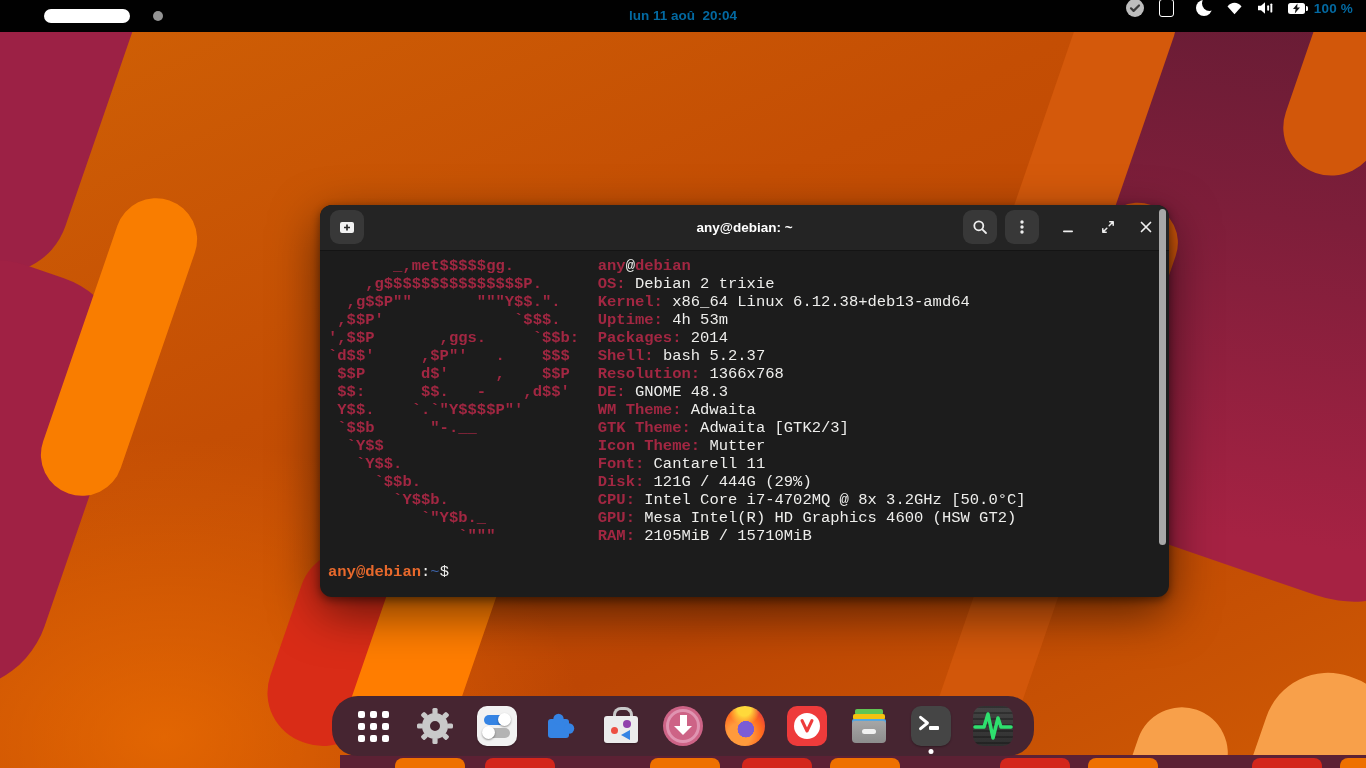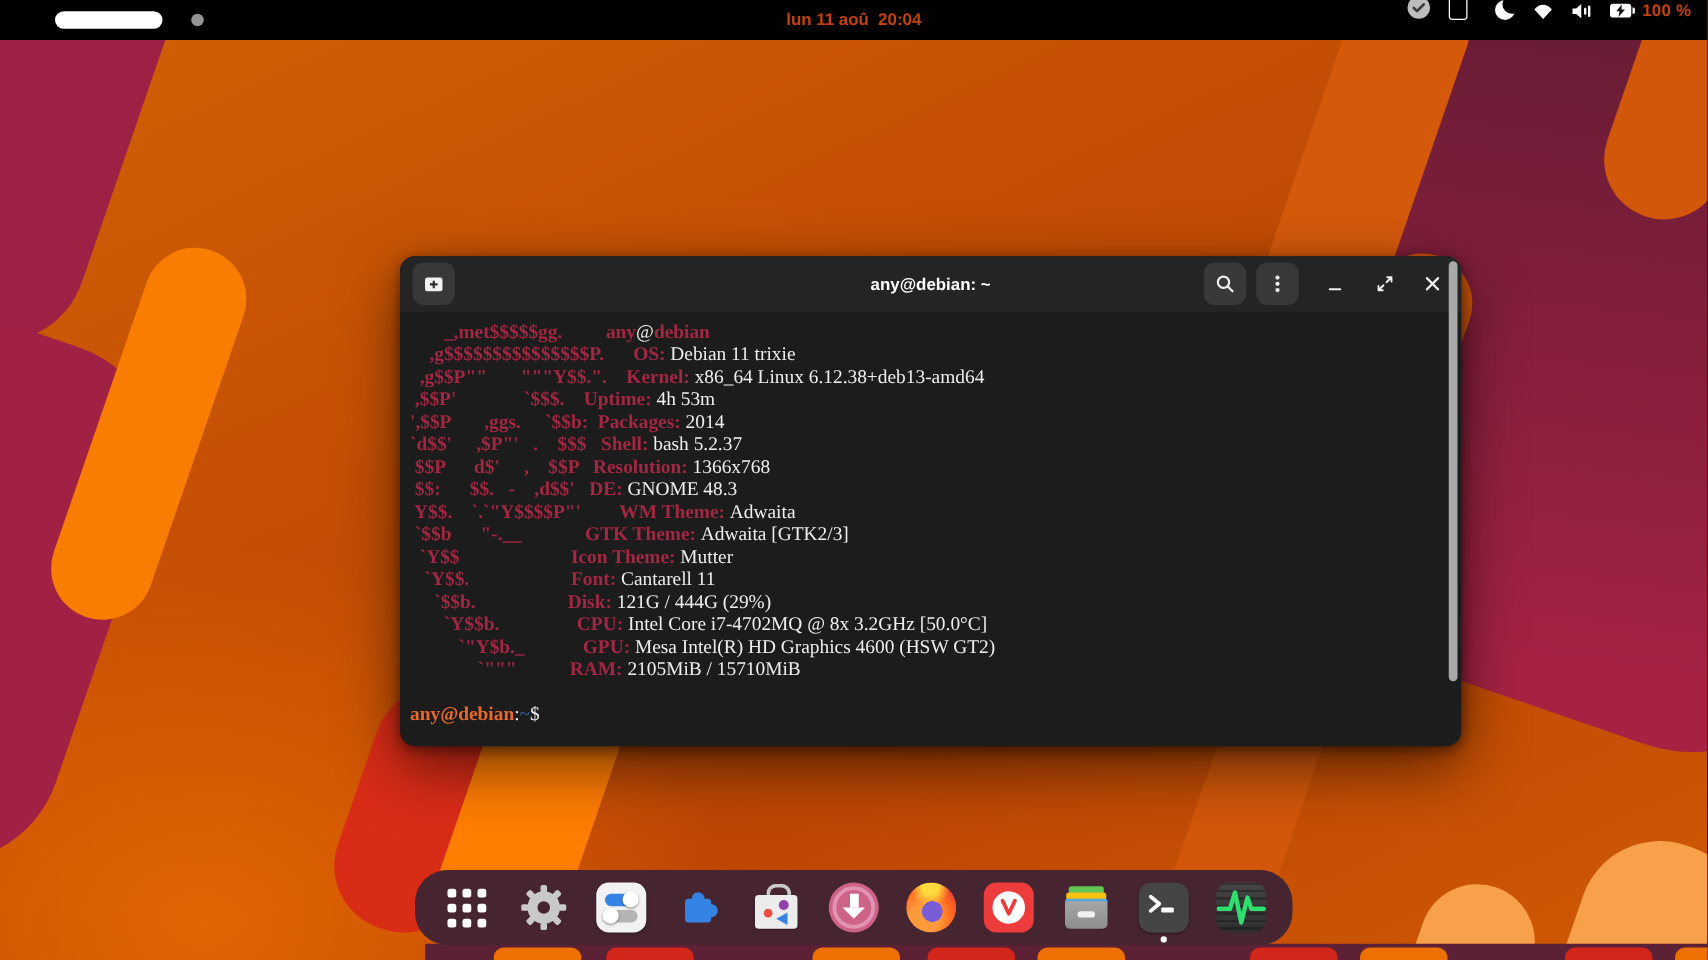--- a/index.html
+++ b/index.html
@@ -22,26 +22,26 @@
   .s-c{left:1005px;top:-40px;width:96px;height:560px;border-radius:48px;background:#d4590b}
   .s-d{left:1010px;top:188px;width:80px;height:620px;border-radius:40px;background:#d2570a}
   .s-e{left:1310px;top:-80px;width:96px;height:260px;border-radius:48px;background:#d2570a}
   .s-f{left:590px;top:700px;width:100px;height:150px;border-radius:50px;background:#fb8d00}
   .s-g{left:1128px;top:706px;width:92px;height:140px;border-radius:46px;background:#f8a04a}
   .s-h{left:1253px;top:672px;width:135px;height:190px;border-radius:65px;background:#f8a04a}
   .bstrip{position:absolute;left:340px;right:0;bottom:0;height:13px;background:#5c2134;z-index:1}
   .bseg{position:absolute;top:3px;height:10px;width:70px;border-radius:8px 8px 0 0}
 
   
-  .topbar{position:absolute;top:0;left:0;right:0;height:32px;background:#010101;z-index:50;color:#c2410c}
+  .topbar{position:absolute;top:0;left:0;right:0;height:32px;background:#010101;z-index:50;color:#0369a1}
   .ws-pill{position:absolute;left:44px;top:9px;width:86px;height:14px;border-radius:7px;background:#fff}
   .ws-dot{position:absolute;left:153px;top:11px;width:10px;height:10px;border-radius:50%;background:#949494}
   .clock{position:absolute;left:50%;transform:translateX(-50%);line-height:32px;
          font-weight:bold;font-size:13.5px;white-space:pre}
-  .status{position:absolute;right:13px;top:0;height:16px;display:flex;align-items:flex-end;gap:14px}
+  .status{position:absolute;right:13px;top:0;height:16px;display:flex;align-items:center;gap:14px}
   .tray-check{width:20px;height:20px}
   .clip{width:13px;height:16px;border:1.7px solid #fff;border-radius:3px;position:relative;margin-right:2px}
   .clip::before{content:"";position:absolute;left:50%;transform:translateX(-50%);top:-4px;width:7px;height:4px;
                 background:#fff;border-radius:1.5px;box-shadow:0 0 0 2px #010101 inset}
   .moon{position:relative;width:16px;height:16px;overflow:hidden;margin-left:6px}
   .moon::before{content:"";position:absolute;inset:0;border-radius:50%;background:#fff}
   .moon::after{content:"";position:absolute;left:6px;top:-4px;width:15px;height:15px;border-radius:50%;background:#010101}
   .batt{display:flex;align-items:center;gap:1.5px}
   .batt-body{width:17px;height:11px;background:#fff;border-radius:2.5px;position:relative}
   .batt-tip{width:2px;height:5px;background:#fff;border-radius:0 1.5px 1.5px 0}
@@ -54,21 +54,21 @@
   .hbtn{position:absolute;top:5px;width:34px;height:34px;border-radius:9px;background:#383838;
         display:flex;align-items:center;justify-content:center}
   .btn-newtab{left:10px}
   .btn-search{right:172px}
   .btn-menu{right:130px}
   .winctl{position:absolute;top:9px;width:26px;height:26px;display:flex;align-items:center;justify-content:center}
   .ctl-min{right:88px}.ctl-rest{right:48px}.ctl-close{right:10px}
   .title{position:absolute;left:50%;top:0;transform:translateX(-50%);line-height:45px;
          color:#fff;font-weight:bold;font-size:13.5px}
   .content{position:relative;height:346px;padding:6px 8px 0 8px;box-sizing:border-box;
-           font-family:Liberation Serif, serif;font-size:15.5px;line-height:18px}
+           font-family:Liberation Mono, monospace;font-size:15.5px;line-height:18px}
   .trow{white-space:pre;height:18px}
   .seg.rb{color:#a22742;font-weight:bold}
   .seg.w{color:#eeeeec}
   .seg.o{color:#e8692c;font-weight:bold}
   .seg.b{color:#3d64aa}
   .sbar{position:absolute;right:3px;top:4px;width:7px;height:336px;border-radius:4px;background:#a8a8a8}
 
   
   .dock{position:absolute;left:50%;bottom:12px;transform:translateX(-50%);height:60px;background:#462531;
         border-radius:26px;display:flex;align-items:center;gap:18px;padding:0 19px;z-index:40}
@@ -208,21 +208,21 @@
     <div class="winctl ctl-close">
       <svg width="14" height="14" viewBox="0 0 14 14">
         <g stroke="#eee" stroke-width="1.7" stroke-linecap="round">
           <path d="M2.5 2.5 L11.5 11.5 M11.5 2.5 L2.5 11.5"></path>
         </g>
       </svg>
     </div>
   </div>
   <div class="content" id="term-out">
       <div class="trow"><span class="seg rb">       _,met$$$$$gg.         </span><span class="seg rb">any</span><span class="seg w">@</span><span class="seg rb">debian</span></div>
-      <div class="trow"><span class="seg rb">    ,g$$$$$$$$$$$$$$$P.      </span><span class="seg rb">OS: </span><span class="seg w">Debian 11 trixie</span></div>
+      <div class="trow"><span class="seg rb">    ,g$$$$$$$$$$$$$$$P.      </span><span class="seg rb">OS: </span><span class="seg w">Debian 2 trixie</span></div>
       <div class="trow"><span class="seg rb">  ,g$$P""       """Y$$.".    </span><span class="seg rb">Kernel: </span><span class="seg w">x86_64 Linux 6.12.38+deb13-amd64</span></div>
       <div class="trow"><span class="seg rb"> ,$$P'              `$$$.    </span><span class="seg rb">Uptime: </span><span class="seg w">4h 53m</span></div>
       <div class="trow"><span class="seg rb">',$$P       ,ggs.     `$$b:  </span><span class="seg rb">Packages: </span><span class="seg w">2014</span></div>
       <div class="trow"><span class="seg rb">`d$$'     ,$P"'   .    $$$   </span><span class="seg rb">Shell: </span><span class="seg w">bash 5.2.37</span></div>
       <div class="trow"><span class="seg rb"> $$P      d$'     ,    $$P   </span><span class="seg rb">Resolution: </span><span class="seg w">1366x768</span></div>
       <div class="trow"><span class="seg rb"> $$:      $$.   -    ,d$$'   </span><span class="seg rb">DE: </span><span class="seg w">GNOME 48.3</span></div>
       <div class="trow"><span class="seg rb"> Y$$.    `.`"Y$$$$P"'        </span><span class="seg rb">WM Theme: </span><span class="seg w">Adwaita</span></div>
       <div class="trow"><span class="seg rb"> `$$b      "-.__             </span><span class="seg rb">GTK Theme: </span><span class="seg w">Adwaita [GTK2/3]</span></div>
       <div class="trow"><span class="seg rb">  `Y$$                       </span><span class="seg rb">Icon Theme: </span><span class="seg w">Mutter</span></div>
       <div class="trow"><span class="seg rb">   `Y$$.                     </span><span class="seg rb">Font: </span><span class="seg w">Cantarell 11</span></div>

